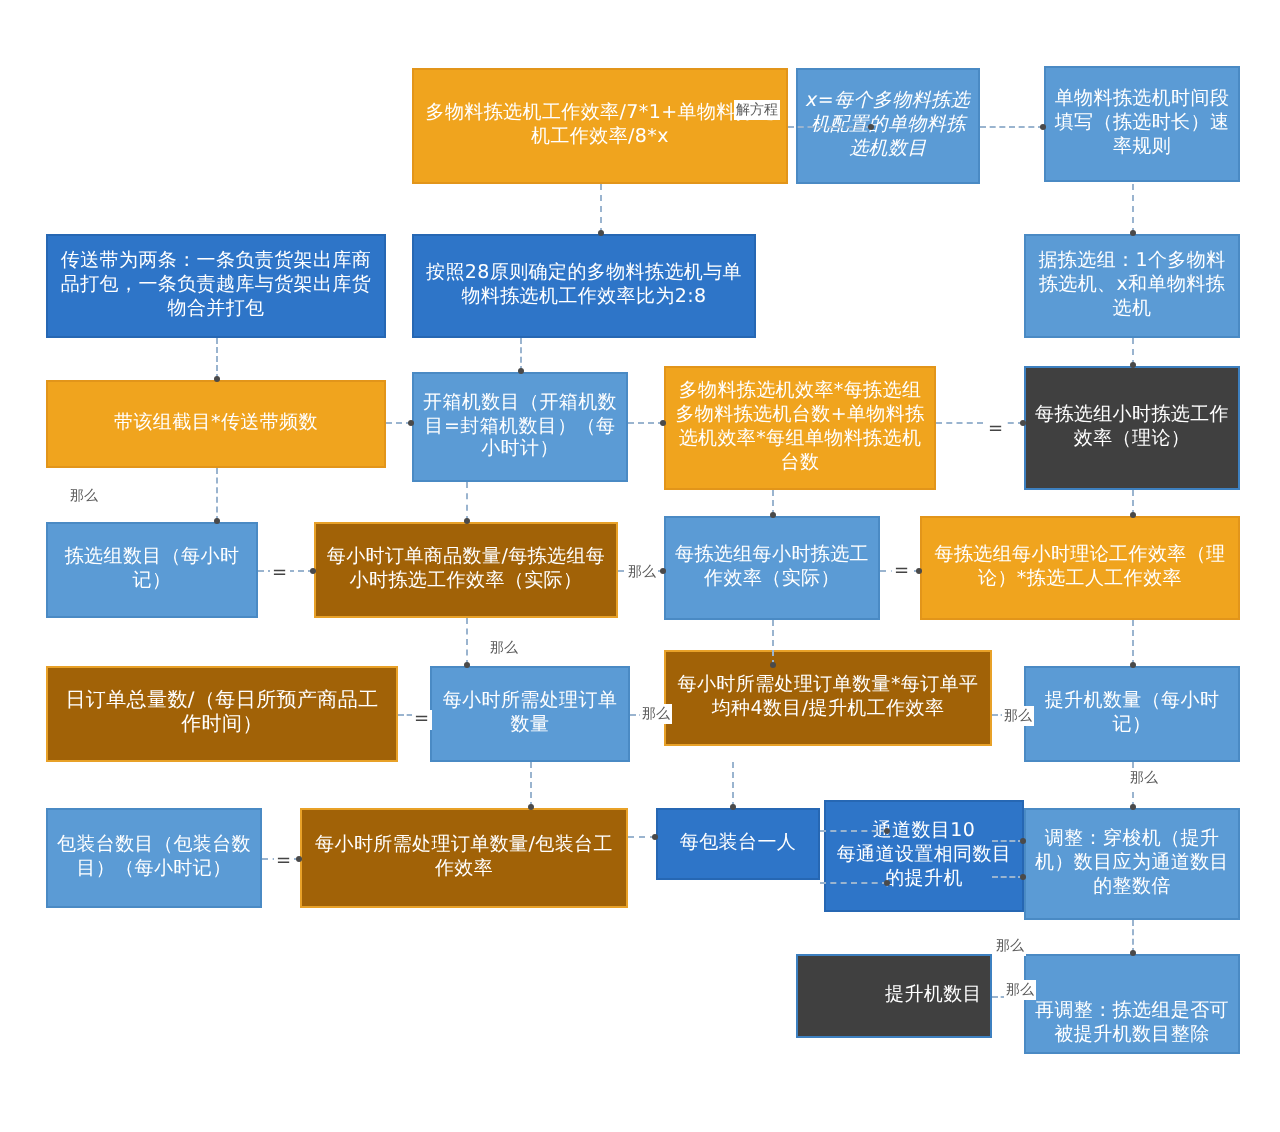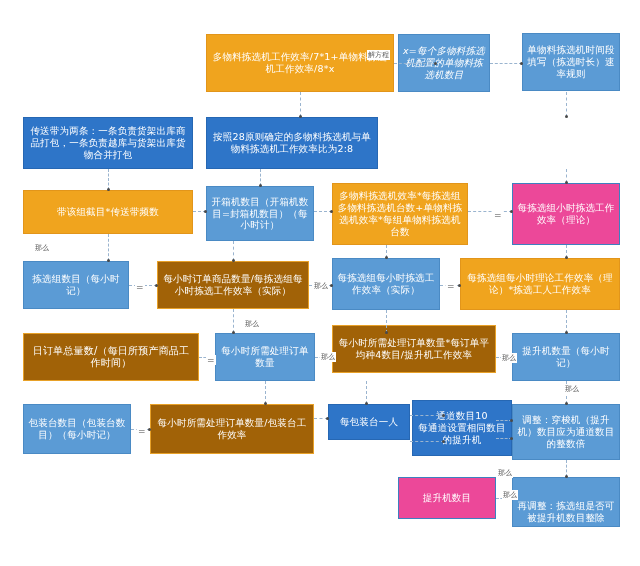--- a/index.html
+++ b/index.html
@@ -45,22 +45,23 @@
   }
   .node.blue {
     background: #5b9bd5;
     border: 1px solid #4a8ac4;
   }
   .node.blue-deep {
     background: #2e75c8;
     border: 1px solid #2667b3;
   }
   .node.blue-mid {
-    background: #ec4899;
+    background: #404040;
     border: 1px solid #3d80c0;
+    font-family: Liberation Mono, monospace;
   }
   .node-text {
     display: block;
     width: 100%;
   }
   .conn {
     position: absolute;
     background: transparent;
   }
   .conn.h {
@@ -101,20 +102,23 @@
     </div>
     <div class="node blue" style="left: 522px; top: 33px; width: 98px; height: 58px; font-size: 9.5px;">
       <span class="node-text" style="white-space: pre-line;">单物料拣选机时间段填写（拣选时长）速率规则</span>
     </div>
     <div class="node blue-deep" style="left: 23px; top: 117px; width: 170px; height: 52px; font-size: 9.5px;">
       <span class="node-text" style="white-space: pre-line;">传送带为两条：一条负责货架出库商品打包，一条负责越库与货架出库货物合并打包</span>
     </div>
     <div class="node blue-deep" style="left: 206px; top: 117px; width: 172px; height: 52px; font-size: 9.5px;">
       <span class="node-text" style="white-space: pre-line;">按照28原则确定的多物料拣选机与单物料拣选机工作效率比为2:8</span>
     </div>
+    <div class="node blue" style="left: 512px; top: 117px; width: 108px; height: 52px; font-size: 9.5px;">
+      <span class="node-text" style="white-space: pre-line;">据拣选组：1个多物料拣选机、x和单物料拣选机</span>
+    </div>
     <div class="node orange" style="left: 23px; top: 190px; width: 170px; height: 44px; font-size: 9.5px;">
       <span class="node-text" style="white-space: pre-line;">带该组截目*传送带频数</span>
     </div>
     <div class="node blue" style="left: 206px; top: 186px; width: 108px; height: 55px; font-size: 9.5px;">
       <span class="node-text" style="white-space: pre-line;">开箱机数目（开箱机数目=封箱机数目）（每小时计）</span>
     </div>
     <div class="node orange" style="left: 332px; top: 183px; width: 136px; height: 62px; font-size: 9.5px;">
       <span class="node-text" style="white-space: pre-line;">多物料拣选机效率*每拣选组多物料拣选机台数+单物料拣选机效率*每组单物料拣选机台数</span>
     </div>
     <div class="node blue-mid" style="left: 512px; top: 183px; width: 108px; height: 62px; font-size: 9.5px;">
@@ -153,21 +157,21 @@
     <div class="node blue-deep" style="left: 328px; top: 404px; width: 82px; height: 36px; font-size: 9.5px;">
       <span class="node-text" style="white-space: pre-line;">每包装台一人</span>
     </div>
     <div class="node blue-deep" style="left: 412px; top: 400px; width: 100px; height: 56px; font-size: 9.5px;">
       <span class="node-text" style="white-space: pre-line;">通道数目10
 每通道设置相同数目的提升机</span>
     </div>
     <div class="node blue" style="left: 512px; top: 404px; width: 108px; height: 56px; font-size: 9.5px;">
       <span class="node-text" style="white-space: pre-line;">调整：穿梭机（提升机）数目应为通道数目的整数倍</span>
     </div>
-    <div class="node blue-mid" style="left: 398px; top: 477px; width: 98px; height: 42px; font-size: 9.5px;">
+    <div class="node blue-mid" style="left: 398px; top: 477px; width: 98px; height: 42px; font-size: 9.5px; text-align: right;">
       <span class="node-text" style="white-space: pre-line;">提升机数目</span>
     </div>
     <div class="node blue" style="left: 512px; top: 477px; width: 108px; height: 50px; font-size: 9.5px; align-items: flex-end;">
       <span class="node-text" style="white-space: pre-line;">再调整：拣选组是否可被提升机数目整除</span>
     </div>
     <div class="conn h" style="left: 394px; top: 63px; width: 42px;"></div>
     <div class="conn v" style="left: 490px; top: 63px; height: 1px;"></div>
     <div class="conn h" style="left: 490px; top: 63px; width: 32px;"></div>
     <div class="conn v" style="left: 300px; top: 92px; height: 25px;"></div>
     <div class="conn v" style="left: 566px; top: 92px; height: 25px;"></div>

